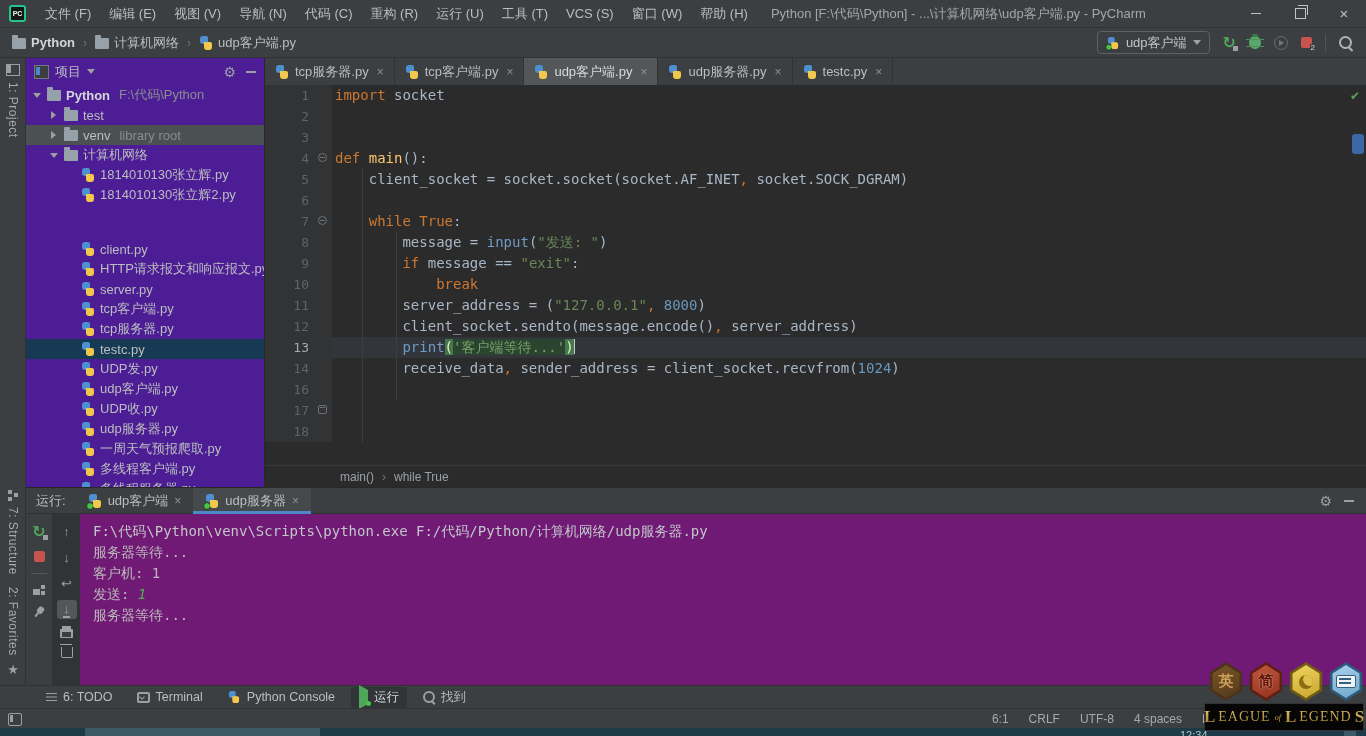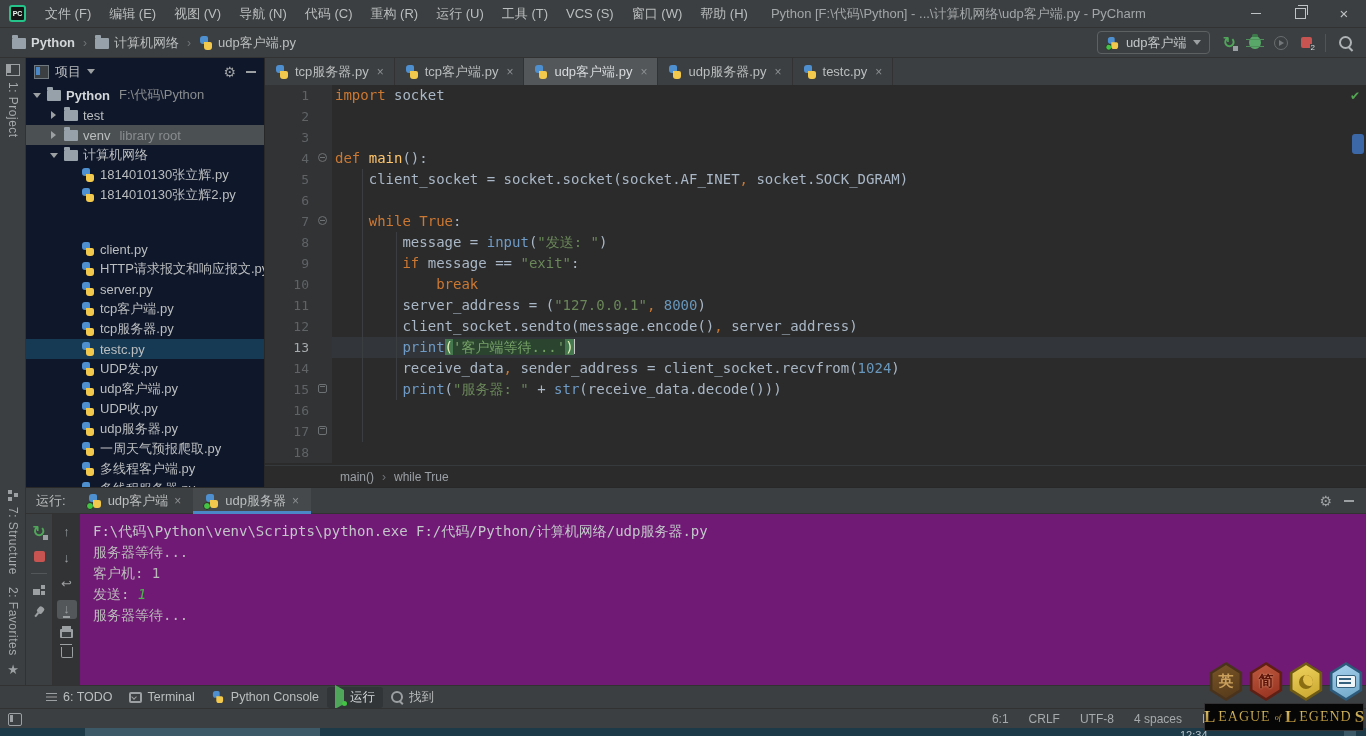--- a/index.html
+++ b/index.html
@@ -52,21 +52,21 @@
   .vlabel{writing-mode:vertical-rl;color:#a7aaac;font-size:12px;letter-spacing:.5px;margin:6px auto;display:block;}
   .stripe-top{position:absolute;top:6px;left:0;width:26px;display:flex;flex-direction:column;align-items:center;}
   .stripe-bottom{position:absolute;bottom:8px;left:0;width:26px;display:flex;flex-direction:column;align-items:center;}
   .i-proj-sq{width:12px;height:10px;border:1px solid #9da0a2;position:relative;}
   .i-proj-sq::before{content:"";position:absolute;left:0;top:0;width:4px;height:8px;background:#9da0a2;}
   .i-struct{width:11px;height:11px;position:relative;}
   .i-struct::before{content:"";position:absolute;left:0;top:0;width:4px;height:4px;background:#9da0a2;box-shadow:6px 3px 0 #9da0a2,0 7px 0 #9da0a2;}
   .i-star{color:#9da0a2;font-size:13px;}
 
   
-  .project{position:absolute;left:26px;top:58px;width:239px;height:429px;background:#0f172a;
+  .project{position:absolute;left:26px;top:58px;width:239px;height:429px;background:#4c1d95;
            border-right:1px solid #282828;box-sizing:border-box;overflow:hidden;}
   .proj-head{height:27px;display:flex;align-items:center;gap:6px;padding:0 8px;}
   .i-projview{width:13px;height:12px;border:1px solid #70797f;background:#3c3f41;position:relative;flex:none;}
   .i-projview::before{content:"";position:absolute;left:1px;top:1px;width:4px;height:8px;background:#4a88c7;}
   .proj-head .title{color:#bbbebf;}
   .tri-d{width:0;height:0;border-left:4px solid transparent;border-right:4px solid transparent;border-top:5px solid #9da0a2;display:inline-block;}
   .tri-r{width:0;height:0;border-top:4px solid transparent;border-bottom:4px solid transparent;border-left:5px solid #9da0a2;display:inline-block;}
   .proj-head-right{margin-left:auto;display:flex;align-items:center;gap:10px;}
   .i-gear{color:#9da0a2;font-size:14px;line-height:1;}
   .i-hbar{width:10px;height:2px;background:#9da0a2;}
@@ -147,21 +147,21 @@
   .cg-ic{width:20px;height:19px;display:flex;align-items:center;justify-content:center;font-size:13px;border-radius:3px;}
   .cg-ic.sel{background:#53575a;}
   .i-end-ул{border-bottom:2px solid #9da0a2;}
   .console{flex:1;padding:7px 16px 0 13px;font-family:"DejaVu Sans Mono","Liberation Mono",monospace;font-size:14px;line-height:21px;overflow:hidden;}
   .console-line{white-space:pre;color:#bababa;}
   .console-line.cmd{color:#c2c6c9;}
   .console-line .in{color:#4eb24e;font-style:italic;}
 
   
   .bottombar{position:absolute;left:0;top:685px;width:1366px;height:23px;background:#3c3f41;
-             display:flex;align-items:center;padding-left:38px;box-sizing:border-box;border-top:1px solid #323232;}
+             display:flex;align-items:center;gap:8px;padding-left:38px;box-sizing:border-box;border-top:1px solid #323232;}
   .bitem{display:flex;align-items:center;gap:6px;padding:2px 8px;border-radius:3px;color:#bbbebf;font-size:12.5px;}
   .bitem.active{background:#313538;color:#d6d9db;}
   .i-list{width:11px;height:9px;position:relative;}
   .i-list::before{content:"";position:absolute;left:0;top:0;width:11px;height:1.5px;background:#9da0a2;box-shadow:0 3.5px 0 #9da0a2,0 7px 0 #9da0a2;}
   .i-term{width:13px;height:11px;background:#9da0a2;border-radius:2px;position:relative;}
   .i-term::before{content:"";position:absolute;left:2px;top:2px;width:9px;height:7px;background:#3c3f41;}
   .i-term::after{content:"";position:absolute;left:3px;top:3px;width:3px;height:3px;border-left:1.5px solid #9da0a2;border-bottom:1.5px solid #9da0a2;transform:rotate(-45deg);}
   .i-playg{width:0;height:0;border-left:9px solid #4fa65a;border-top:5.5px solid transparent;border-bottom:5.5px solid transparent;position:relative;}
   .playg-wrap{position:relative;}
   .playg-dot{position:absolute;right:-3px;bottom:-2px;width:5px;height:5px;border-radius:50%;background:#43c443;}
@@ -505,25 +505,20 @@
           <span class="ln">13</span>
           <span class="fold"></span>
           <span class="src"><span class="tk-pl">        </span><span class="tk-bi">print</span><span class="tk-brc">(</span><span class="tk-sts">'客户端等待...'</span><span class="tk-brc">)</span><span class="caret"></span></span>
         </div>
         <div class="line">
           <span class="ln">14</span>
           <span class="fold"></span>
           <span class="src"><span class="tk-pl">        receive_data</span><span class="tk-cm">,</span><span class="tk-pl"> sender_address = client_socket.recvfrom(</span><span class="tk-nu">1024</span><span class="tk-pl">)</span></span>
         </div>
         <div class="line">
-          <span class="ln">15</span>
-          <span class="fold fold-e"></span>
-          <span class="src"><span class="tk-pl">        </span><span class="tk-bi">print</span><span class="tk-pl">(</span><span class="tk-st">"服务器: "</span><span class="tk-pl"> + </span><span class="tk-bi">str</span><span class="tk-pl">(receive_data.decode()))</span></span>
-        </div>
-        <div class="line">
           <span class="ln">16</span>
           <span class="fold"></span>
           <span class="src"></span>
         </div>
         <div class="line">
           <span class="ln">17</span>
           <span class="fold fold-e"></span>
         </div>
         <div class="line">
           <span class="ln">18</span>

